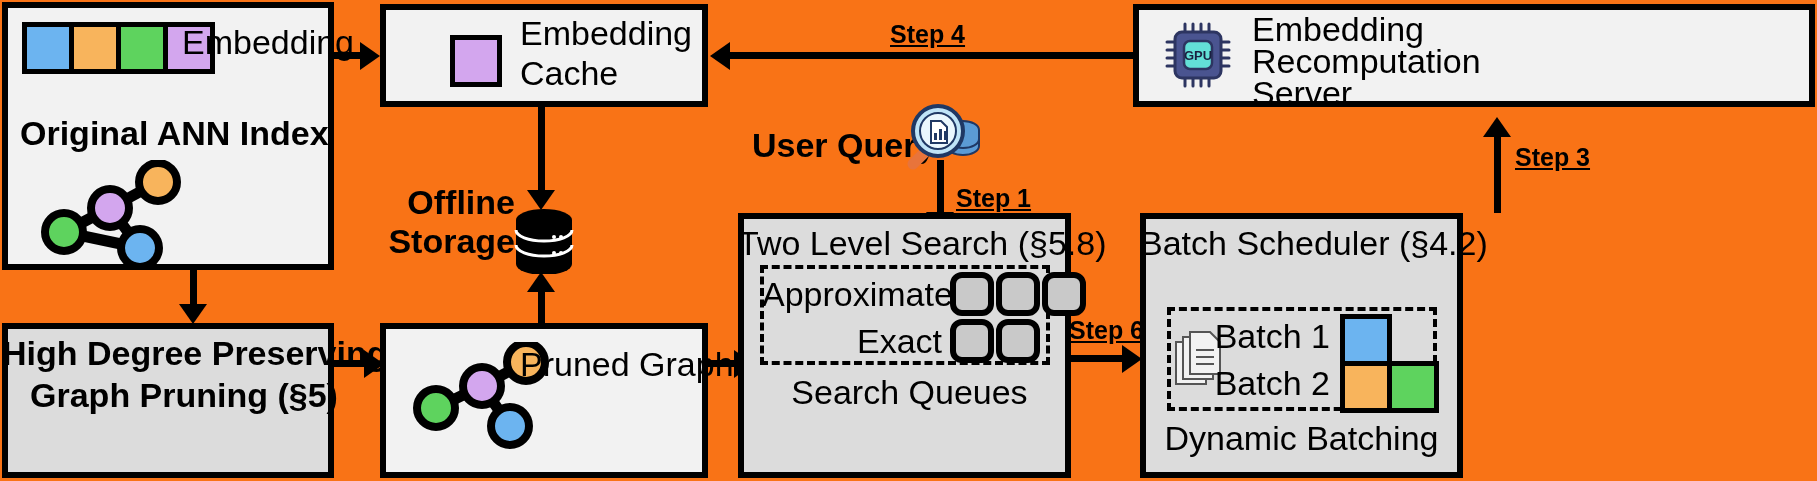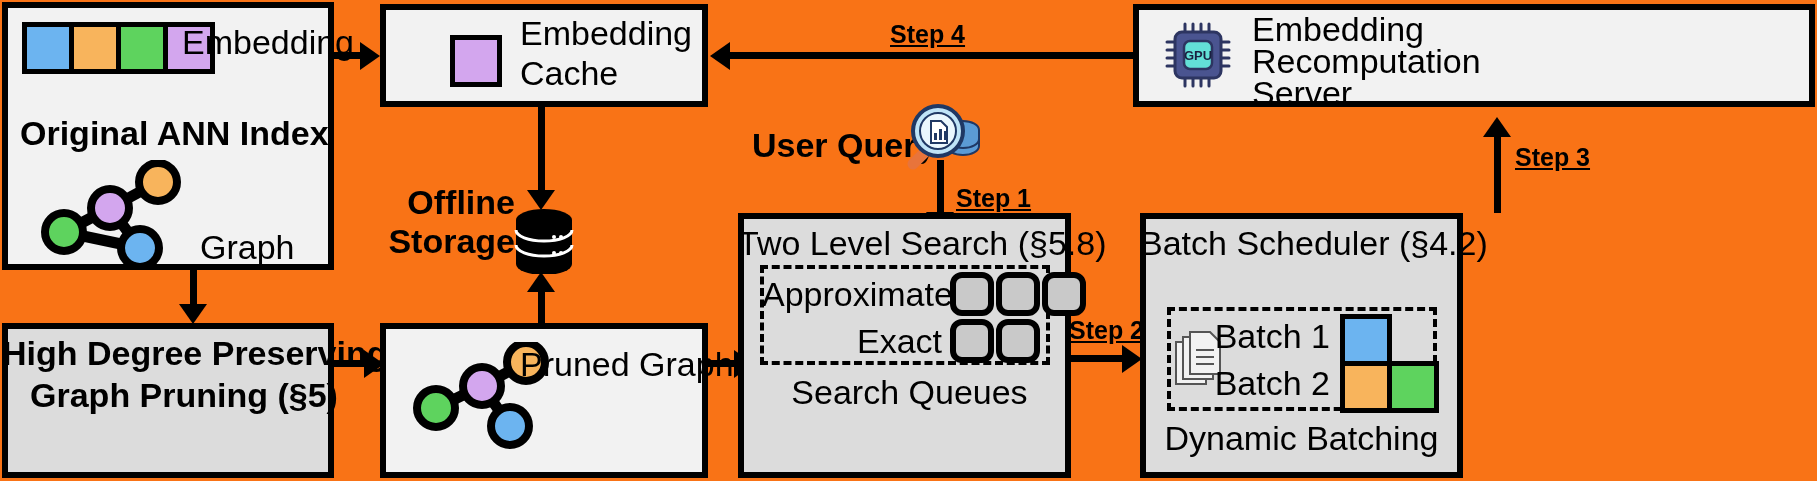--- a/index.html
+++ b/index.html
@@ -123,21 +123,20 @@
       <line x1="26" y1="72" x2="102" y2="88"></line>
     </g>
     <g stroke="#000" stroke-width="8">
       <circle cx="120" cy="22" r="19" fill="#f8b45c"></circle>
       <circle cx="72" cy="48" r="19" fill="#d3a6ee"></circle>
       <circle cx="26" cy="72" r="19" fill="#5ed35e"></circle>
       <circle cx="102" cy="88" r="19" fill="#6cb4f0"></circle>
     </g>
   </svg>
 
-  <div class="txt title-lg" style="left:200px; top:228px;">Graph</div>
 
   <div class="ln vline" style="left:190px; top:268px; height:40px;"></div>
   <div class="arrow-d" style="left:179px; top:304px;"></div>
 
   <div class="box shaded" style="left:2px; top:323px; width:332px; height:155px;"></div>
   <div class="txt title-bold ctr" style="left:2px; top:334px; width:332px;">High Degree Preserving</div>
   <div class="txt title-bold ctr" style="left:2px; top:376px; width:364px;">Graph Pruning (§5)</div>
 
   <div class="ln hline" style="left:334px; top:52px; width:30px;"></div>
   <div class="arrow-r" style="left:360px; top:42px;"></div>
@@ -236,21 +235,21 @@
   <div class="txt title-lg rt" style="left:762px; top:322px; width:180px;">Exact</div>
   <div class="slot-row" style="left:950px; top:319px;">
     <div class="slot"></div>
     <div class="slot"></div>
   </div>
 
   <div class="txt title-lg ctr" style="left:738px; top:373px; width:343px;">Search Queues</div>
 
   <div class="ln hline" style="left:1071px; top:355px; width:62px;"></div>
   <div class="arrow-r" style="left:1122px; top:345px;"></div>
-  <div class="txt step-lbl" style="left:1069px; top:316px;">Step 2</div>
+  <div class="txt step-lbl" style="left:1069px; top:316px;">Step 6</div>
 
   <div class="box shaded" style="left:1140px; top:213px; width:323px; height:265px;"></div>
   <div class="txt title-lg ctr" style="left:1140px; top:224px; width:323px;">Batch Scheduler (§4.2)</div>
 
   <div class="dashed" style="left:1167px; top:307px; width:270px; height:104px;"></div>
 
   <svg class="icon" width="60" height="62" viewBox="0 0 60 62" style="left:1172px; top:330px;">
     <g fill="#f2f2f2" stroke="#555" stroke-width="2">
       <path d="M4 12 h20 l10 10 v32 h-30 z"></path>
       <path d="M11 7 h20 l10 10 v32 h-30 z"></path>

